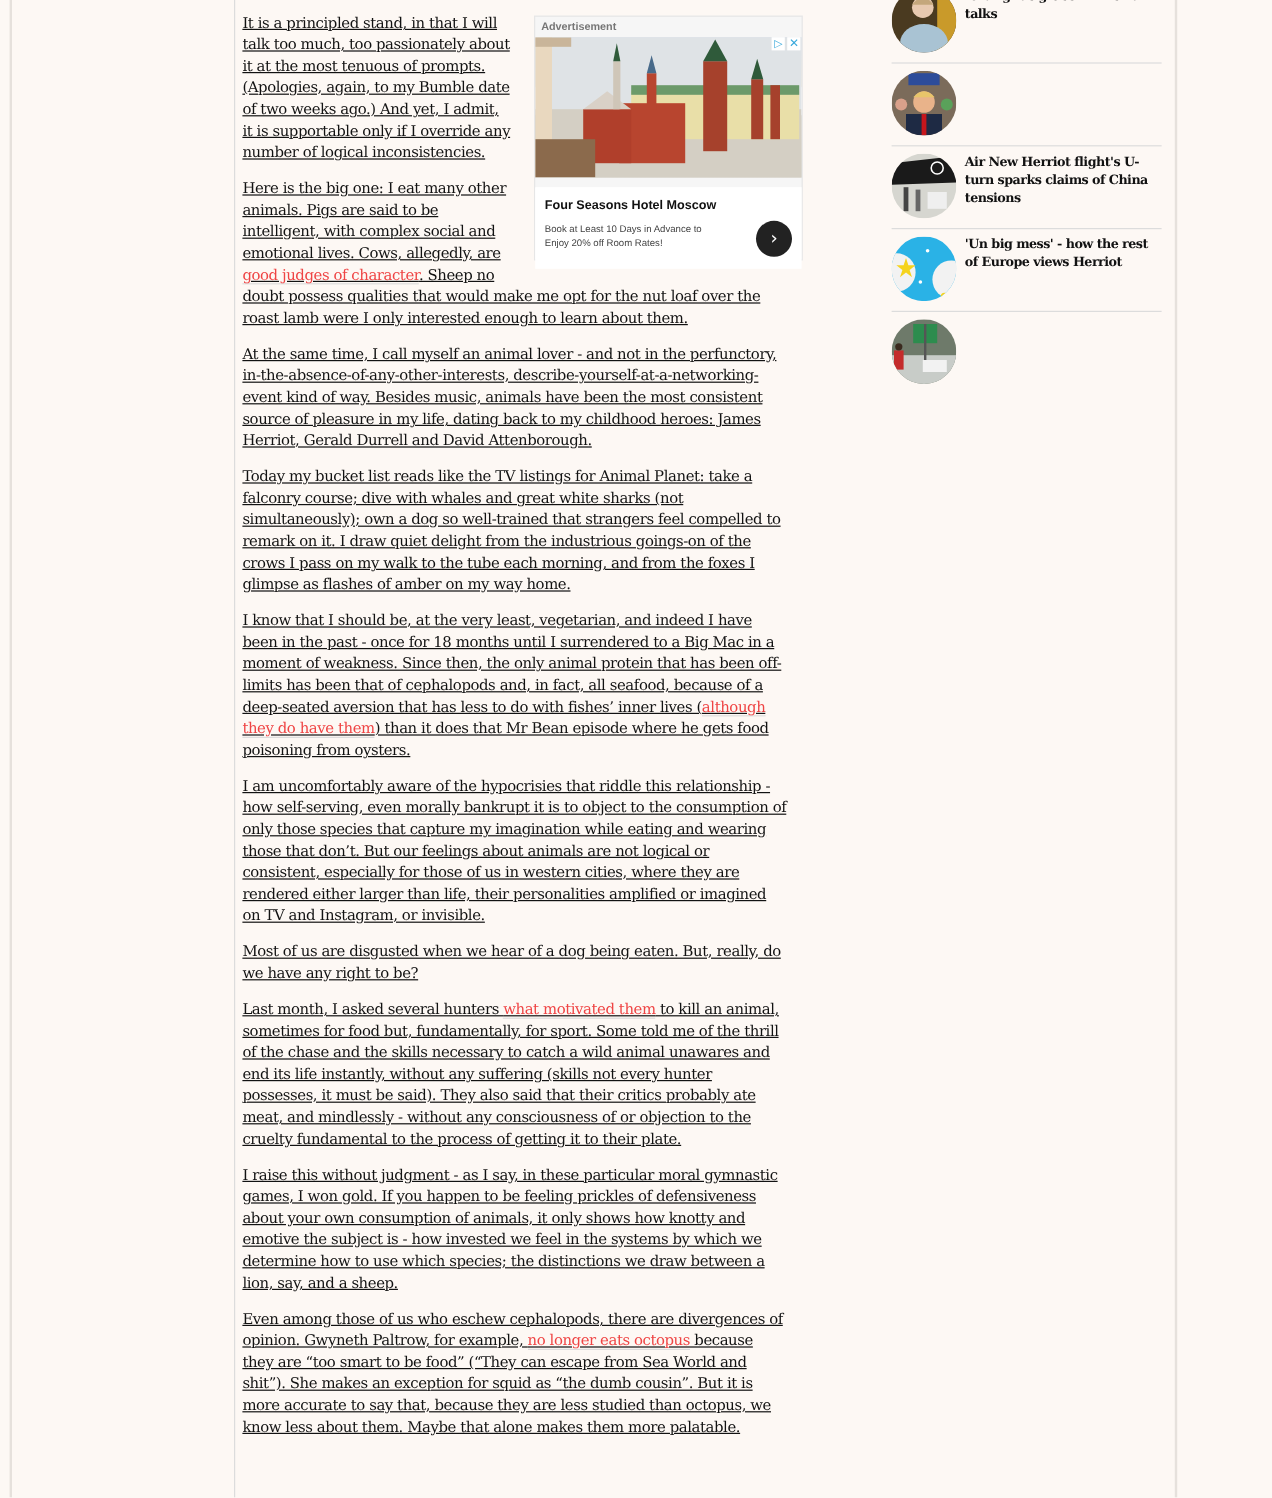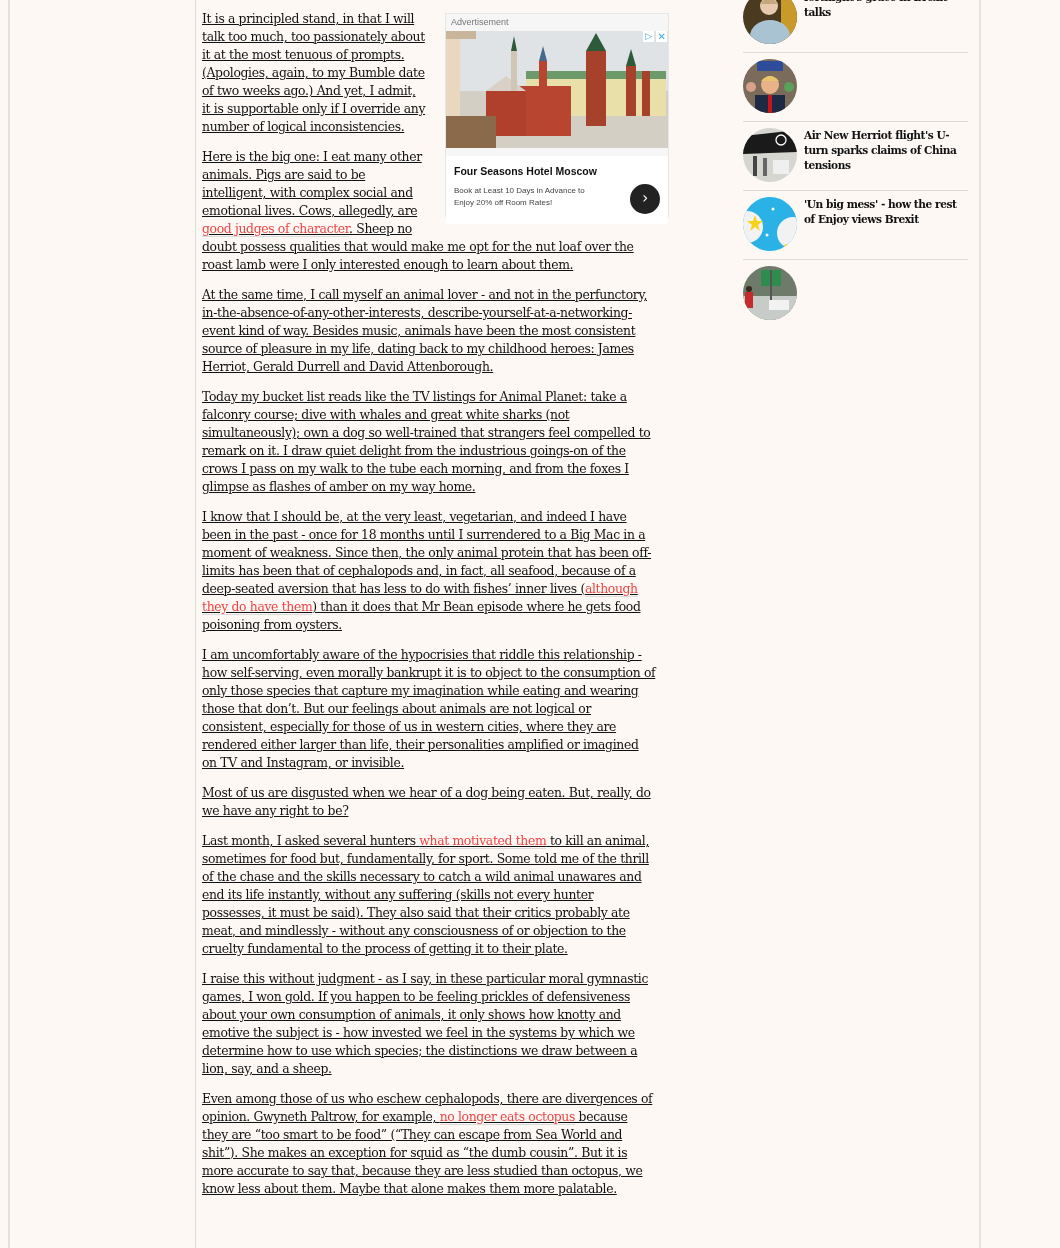--- a/index.html
+++ b/index.html
@@ -29,21 +29,21 @@
     color: #ef4444; text-decoration: none;
     border-bottom: 1px solid #dcdcdc;
   }
   .ad {
     float: right; width: 224px; height: 204px;
     margin: 3px -1px 10px 18px;
     background: #f6f6f6; border: 1px solid #e6e6e6;
     font-family: "Liberation Sans", sans-serif;
     position: relative; box-sizing: border-box;
   }
-  .ad-label { font-size: 9px; color: #767676; padding: 3px 5px; height: 11px; line-height: 11px; letter-spacing: 0; }
+  .ad-label { font-size: 9px; color: #767676; padding: 3px 5px; height: 11px; line-height: 11px; letter-spacing: 0; font-weight: bold; }
   .ad-image {
     position: absolute; left: 0; top: 17px; width: 222px; height: 117px;
     background:
       linear-gradient(180deg, #d9dfe6 0%, #e8e3da 35%, rgba(0,0,0,0) 36%),
       linear-gradient(180deg, rgba(0,0,0,0) 55%, #d6d2c8 56%, #cfc9bd 100%);
     overflow: hidden;
   }
   .ad-adchoices {
     position: absolute; right: 14px; top: 17px; width: 11px; height: 11px;
     background: #fff; color: #39a9dc; font-size: 9px; line-height: 11px; text-align: center;
@@ -177,21 +177,21 @@
       <svg width="54" height="54" viewBox="0 0 54 54">
           <rect width="54" height="54" fill="#2ab2e6"></rect>
           <circle cx="4" cy="30" r="16" fill="#f2f2f2"></circle>
           <circle cx="50" cy="36" r="16" fill="#f2f2f2"></circle>
           <polygon points="12,18 14,24 20,24 15,28 17,34 12,30 7,34 9,28 4,24 10,24" fill="#f5d31c"></polygon>
           <circle cx="44" cy="50" r="3" fill="#f5d31c"></circle>
           <circle cx="30" cy="12" r="1.5" fill="#fff"></circle>
           <circle cx="24" cy="38" r="1.5" fill="#fff"></circle>
         </svg>
     </div>
-    <div class="story-title">'Un big mess' - how the rest of Enjoy views Brexit</div>
+    <div class="story-title">'Un big mess' - how the rest of Europe views Herriot</div>
   </div>
   <div class="story">
     <div class="thumb">
       <svg width="54" height="54" viewBox="0 0 54 54">
           <rect width="54" height="54" fill="#6e7a6a"></rect>
           <rect x="0" y="30" width="54" height="24" fill="#c8ccc8"></rect>
           <rect x="18" y="4" width="20" height="16" fill="#2d8c4e"></rect>
           <rect x="27" y="4" width="2" height="40" fill="#555"></rect>
           <rect x="26" y="34" width="20" height="10" fill="#f2f2f2"></rect>
           <rect x="2" y="26" width="8" height="16" fill="#c42b2b"></rect>

